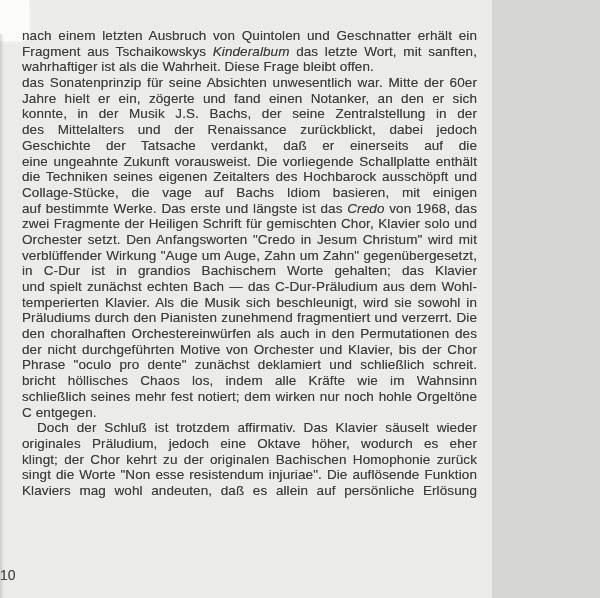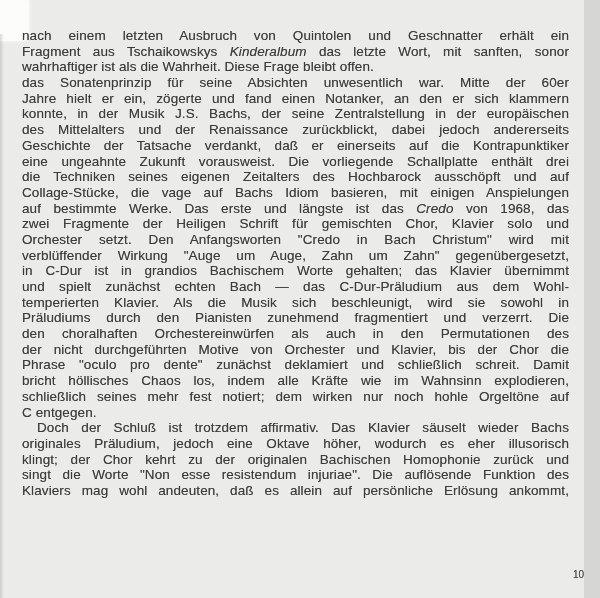--- a/index.html
+++ b/index.html
@@ -2,21 +2,21 @@
 <html><head>
 <meta charset="utf-8">
 <style>
   html, body {
     margin: 0;
     padding: 0;
     background: #d6d6d4;
   }
   .scan-page {
     position: relative;
-    width: 584px;
+    width: 492px;
     height: 598px;
     background: #ebebe9;
     overflow: hidden;
     font-family: "Liberation Sans", sans-serif;
   }
   
   .corner-artifact {
     position: absolute;
     top: 0; left: 0;
     width: 29px; height: 41px;
@@ -49,22 +49,22 @@
     text-align-last: justify;
     white-space: normal;
   }
   .line.last-left { text-align-last: left; }
   .line.indented { text-indent: 15px; }
   .it { font-style: italic; }
   .page-number {
     position: absolute;
     top: 568px;
     left: 0; right: 0;
-    text-align: right;
-    font-size: 10px;
+    text-align: left;
+    font-size: 14px;
     line-height: 14px;
     color: #4a4a4a;
     text-shadow: 0 0 0.5px rgba(70,70,70,0.6);
   }
 </style>
 </head>
 <body>
 
 <div class="scan-page">
   <div class="corner-artifact"></div>
@@ -79,21 +79,21 @@
         <div class="line"><span>das Sonatenprinzip für seine Absichten unwesentlich war. Mitte der 60er</span></div>
         <div class="line"><span>Jahre hielt er ein, zögerte und fand einen Notanker, an den er sich klammern</span></div>
         <div class="line"><span>konnte, in der Musik J.S. Bachs, der seine Zentralstellung in der europäischen</span></div>
         <div class="line"><span>des Mittelalters und der Renaissance zurückblickt, dabei jedoch andererseits</span></div>
         <div class="line"><span>Geschichte der Tatsache verdankt, daß er einerseits auf die Kontrapunktiker</span></div>
         <div class="line"><span>eine ungeahnte Zukunft vorausweist. Die vorliegende Schallplatte enthält drei</span></div>
         <div class="line"><span>die Techniken seines eigenen Zeitalters des Hochbarock ausschöpft und auf</span></div>
         <div class="line"><span>Collage-Stücke, die vage auf Bachs Idiom basieren, mit einigen Anspielungen</span></div>
         <div class="line"><span>auf bestimmte Werke. Das erste und längste ist das </span><span class="it">Credo</span><span> von 1968, das</span></div>
         <div class="line"><span>zwei Fragmente der Heiligen Schrift für gemischten Chor, Klavier solo und</span></div>
-        <div class="line"><span>Orchester setzt. Den Anfangsworten "Credo in Bach Christum" wird mit</span></div>
+        <div class="line"><span>Orchester setzt. Den Anfangsworten "Credo in Jesum Christum" wird mit</span></div>
         <div class="line"><span>verblüffender Wirkung "Auge um Auge, Zahn um Zahn" gegenübergesetzt,</span></div>
         <div class="line"><span>in C-Dur ist in grandios Bachischem Worte gehalten; das Klavier übernimmt</span></div>
         <div class="line"><span>und spielt zunächst echten Bach — das C-Dur-Präludium aus dem Wohl-</span></div>
         <div class="line"><span>temperierten Klavier. Als die Musik sich beschleunigt, wird sie sowohl in</span></div>
         <div class="line"><span>Präludiums durch den Pianisten zunehmend fragmentiert und verzerrt. Die</span></div>
         <div class="line"><span>den choralhaften Orchestereinwürfen als auch in den Permutationen des</span></div>
         <div class="line"><span>der nicht durchgeführten Motive von Orchester und Klavier, bis der Chor die</span></div>
         <div class="line"><span>Phrase "oculo pro dente" zunächst deklamiert und schließlich schreit. Damit</span></div>
         <div class="line"><span>bricht höllisches Chaos los, indem alle Kräfte wie im Wahnsinn explodieren,</span></div>
         <div class="line"><span>schließlich seines mehr fest notiert; dem wirken nur noch hohle Orgeltöne auf</span></div>

